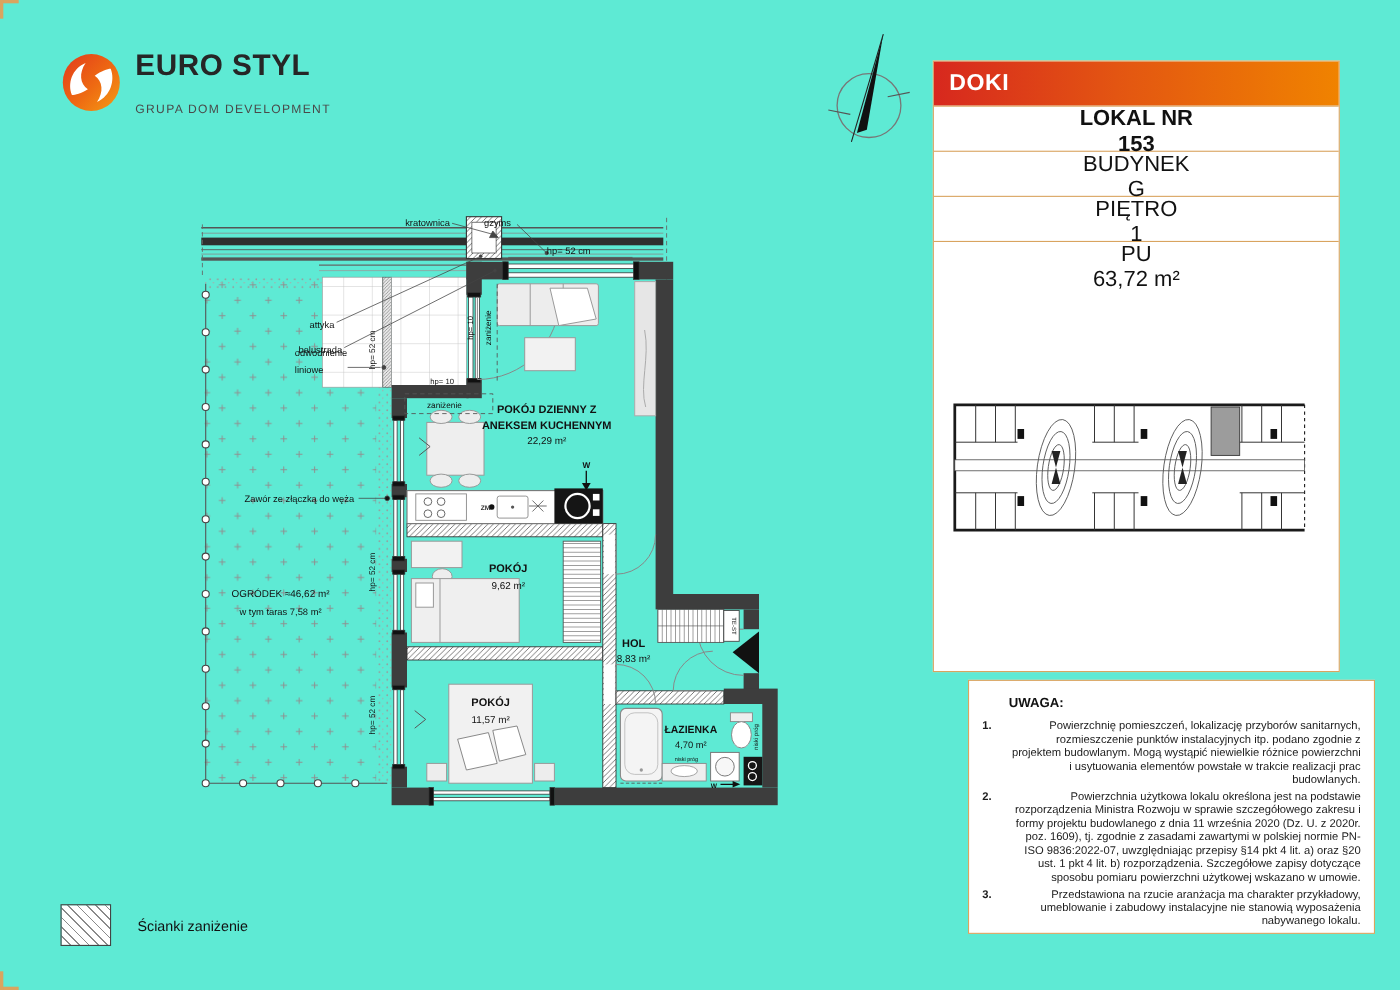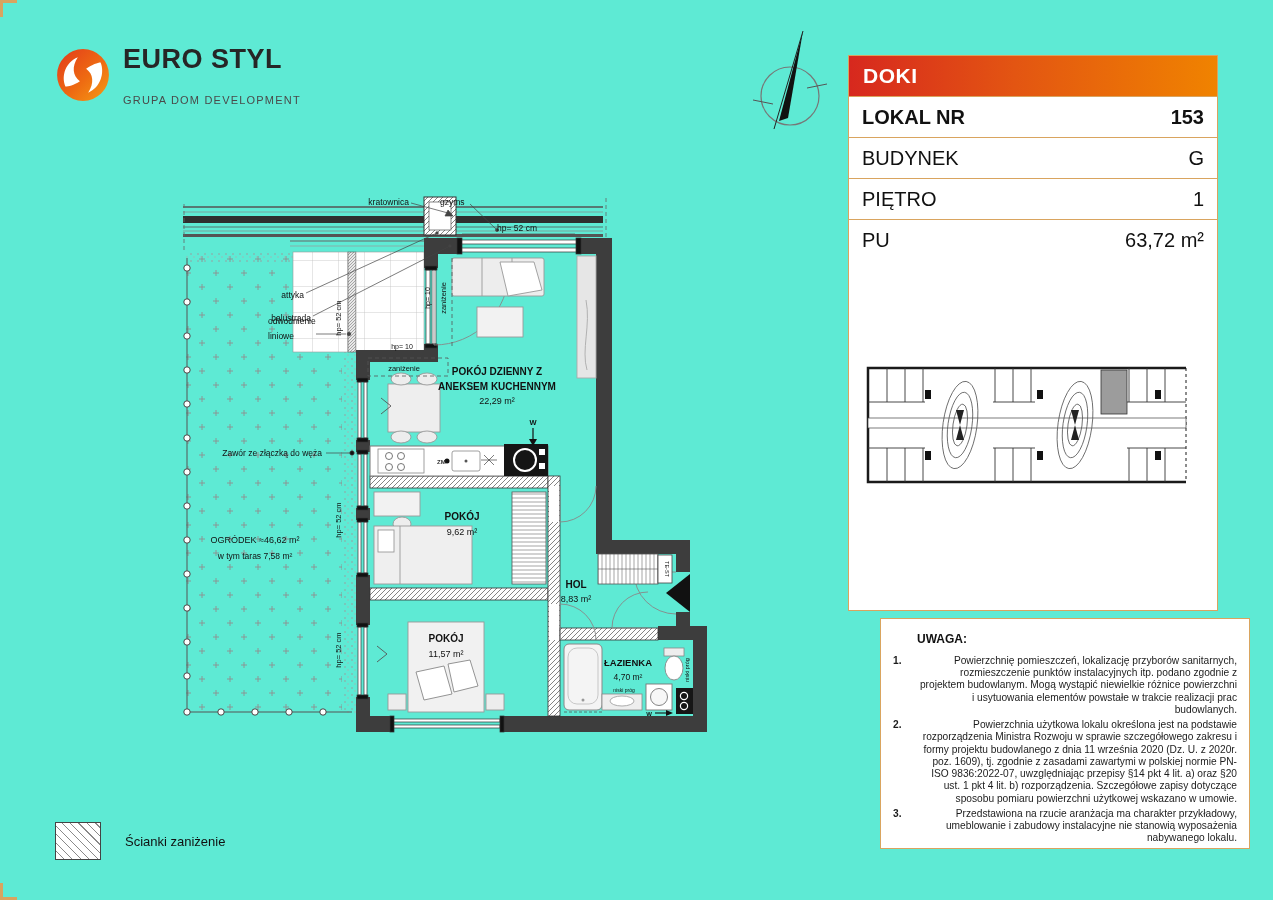--- a/index.html
+++ b/index.html
@@ -15,21 +15,21 @@
   .logo{position:absolute;left:55px;top:44px;display:flex;align-items:center;gap:12px;}
   .brand-name{font-size:27px;font-weight:bold;color:#262626;letter-spacing:.5px;}
   .brand-tagline{font-size:11px;color:#4a4a4a;letter-spacing:1.2px;margin-top:19px;}
   
   .unit-card{position:absolute;left:848px;top:55px;width:370px;height:556px;
              border:1.5px solid #d9a45f;box-sizing:border-box;background:#fff;}
   .card-header{height:40px;background:linear-gradient(90deg,#d7281e 0%,#e35512 45%,#f08300 100%);
                color:#fff;font-size:21px;font-weight:bold;display:flex;align-items:center;
                padding-left:14px;letter-spacing:.5px;}
   .card-row{height:40px;border-top:1.5px solid #d9a45f;display:flex;align-items:center;
-            justify-content:space-between;padding:0 13px;font-size:20px;color:#111;}
+            justify-content:space-between;padding:0 13px;font-size:20px;color:#111;flex-direction:column;}
   .card-row.bold{font-weight:bold;}
   .mini-plan{position:absolute;left:16px;top:306px;width:334px;height:130px;}
   
   .notes{position:absolute;left:880px;top:618px;width:370px;height:231px;
          border:1.5px solid #d9a45f;box-sizing:border-box;padding:13px 12px 8px 12px;background:#fff;}
   .notes-title{font-size:12px;font-weight:bold;margin:0 0 9px 24px;color:#111;}
   .note-item{display:flex;margin-bottom:3px;font-size:10.2px;line-height:1.2;color:#1c1c1c;}
   .note-num{width:24px;flex:0 0 24px;font-weight:bold;}
   .note-text{flex:1;text-align:right;}
   

